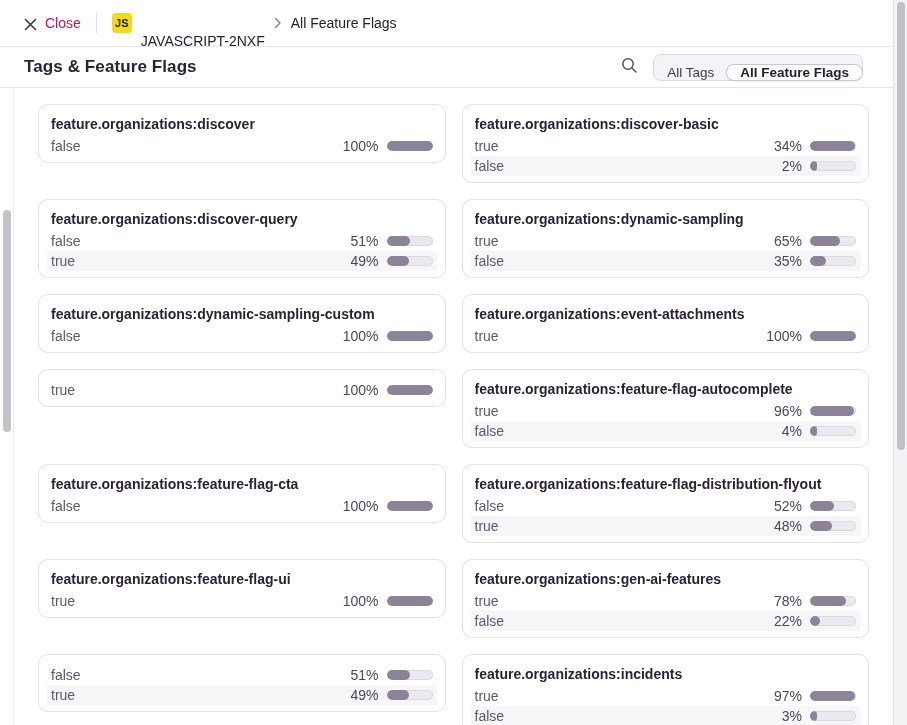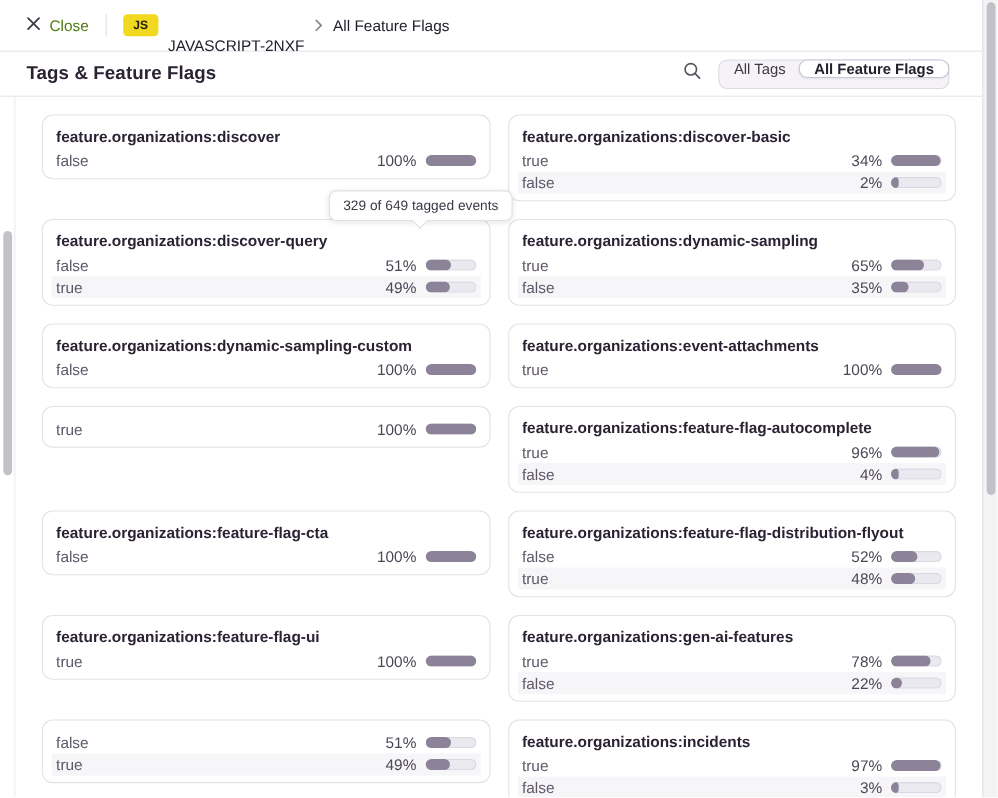--- a/index.html
+++ b/index.html
@@ -22,43 +22,43 @@
     background: #c2c0c6; border-radius: 4px;
   }
 
   
   .drawer { position: absolute; top: 0; left: 0; right: 14px; bottom: 0; background: #fff; display: flex; flex-direction: column; }
 
   .topbar {
     height: 47px; flex: 0 0 47px; display: flex; align-items: center;
     border-bottom: 1px solid #e7e4ea; padding-left: 24px; font-size: 14px;
   }
-  .close-btn { display: flex; align-items: flex-start; gap: 8px; color: #4d7c0f; cursor: pointer; }
+  .close-btn { display: flex; align-items: flex-end; gap: 8px; color: #be185d; cursor: pointer; }
   .close-btn svg { display: block; }
   .tb-divider { width: 1px; height: 20px; background: #dfdce3; margin: 0 15px; }
   .js-badge {
-    width: 32px; height: 20px; border-radius: 4px; background: #f0d91e;
+    width: 20px; height: 20px; border-radius: 4px; background: #f0d91e;
     color: #23200f; font-size: 11px; font-weight: 700;
     display: flex; align-items: center; justify-content: center; letter-spacing: 0;
   }
   .crumb-project { margin-left: 9px; color: #25202e; margin-top: 36px; }
   .crumb-chev { margin: 0 9px; color: #8a8492; display: flex; align-items: center; }
   .crumb-current { color: #25202e; }
 
   .subheader {
     height: 41px; flex: 0 0 41px; display: flex; align-items: center;
     justify-content: space-between; border-bottom: 1px solid #e7e4ea;
     padding: 0 30px 0 24px;
   }
   .page-title { font-size: 17px; font-weight: 700; color: #2b2233; letter-spacing: .1px; }
   .subheader-right { display: flex; align-items: center; gap: 11px; }
   .search-btn { display: flex; align-items: center; justify-content: center; width: 26px; height: 26px; cursor: pointer; }
 
   .segmented {
-    display: inline-flex; align-items: flex-start; height: 27px;
+    display: inline-flex; align-items: flex-end; height: 27px;
     background: #f5f3f7; border: 1px solid #ddd9e2; border-radius: 8px;
   }
   .segment {
     display: flex; align-items: center; padding: 0 13px; font-size: 13.5px;
     color: #3f3947; cursor: pointer; border-radius: 8px; white-space: nowrap;
   }
   .segment.active {
     background: #fff; border: 1px solid #c9c3d2; color: #25202e;
     font-weight: 700; margin: -1px; box-shadow: 0 1px 2px rgba(43,34,51,.06);
   }
@@ -398,24 +398,20 @@
                 <span class="lbl">false</span>
                 <span class="pct">3%</span>
                 <div class="bar">
                   <div class="fill" style="width: 3%; background: rgb(140, 131, 153);"></div>
                 </div>
               </div>
             </div>
   </div>
 </div>
 
-      <div class="tooltip">
-        <span>329 of 649 tagged events</span>
-        <div class="arrow"></div>
-      </div>
     </div>
 
   </div>
 
   <div class="win-scrollbar">
     <div class="thumb"></div>
   </div>
 
 </div>
 

